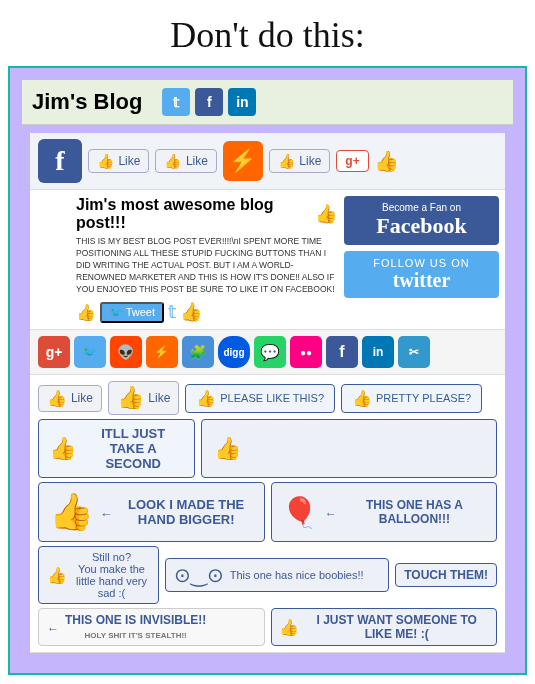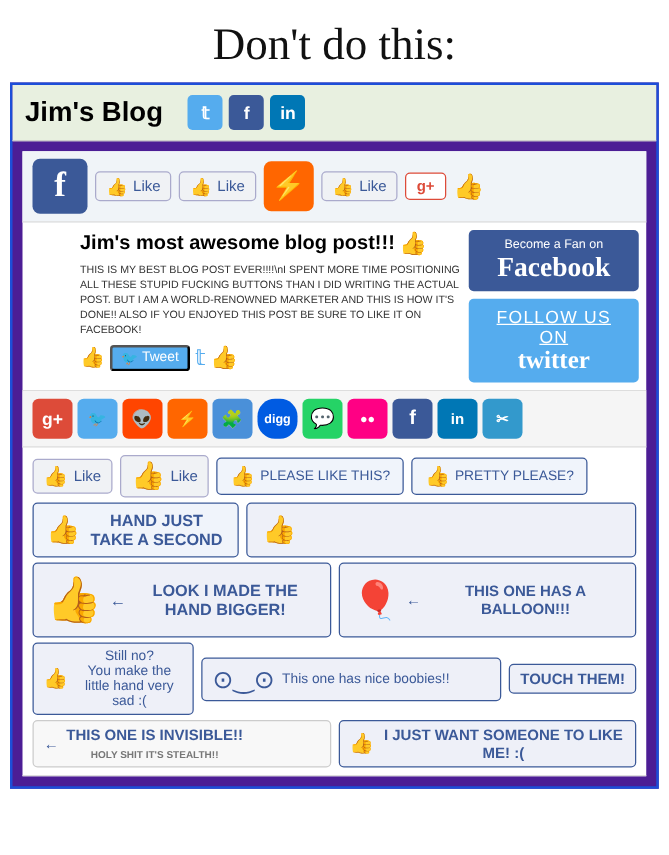--- a/index.html
+++ b/index.html
@@ -16,24 +16,24 @@
       text-align: center;
       font-family: Georgia, serif;
       font-size: 36px;
       font-weight: normal;
       padding: 14px 10px 10px;
       color: #111;
     }
 
     
     .blog-container {
-      background: #4c1d95;
-      border: 2px solid #1d4ed8;
+      background: #c4b5fd;
+      border: 2px solid #14b8a6;
       margin: 0 8px 10px;
-      padding: 0;
+      padding: 12px;
     }
 
     
     .nav-bar {
       background: #e8f0e0;
       display: flex;
       align-items: center;
       padding: 8px 10px;
       border-bottom: 1px solid #ccc;
       gap: 10px;
@@ -190,21 +190,21 @@
       gap: 3px;
       background: #55acee;
       color: white;
       border-radius: 3px;
       padding: 2px 7px;
       font-size: 11px;
       cursor: pointer;
     }
 
     .post-right {
-      width: 136px;
+      width: 155px;
       display: flex;
       flex-direction: column;
       gap: 6px;
     }
 
     .fb-fan-box {
       background: #3b5998;
       color: white;
       padding: 6px 10px;
       border-radius: 4px;
@@ -215,21 +215,21 @@
     .fb-fan-box .facebook-text { font-size: 22px; font-family: Georgia; font-weight: bold; }
 
     .twitter-follow-box {
       background: #55acee;
       color: white;
       padding: 6px 10px;
       border-radius: 4px;
       font-size: 10px;
       text-align: center;
     }
-    .twitter-follow-box .follow-text { font-size: 14px; text-transform: uppercase; letter-spacing: 1px; text-decoration: underline; }
+    .twitter-follow-box .follow-text { font-size: 11px; text-transform: uppercase; letter-spacing: 1px; }
     .twitter-follow-box .twitter-logo-text { font-size: 20px; font-family: Georgia; font-weight: bold; }
 
     
     .social-icons-row {
       display: flex;
       align-items: center;
       gap: 4px;
       padding: 6px 8px;
       background: #f5f5f5;
       border-bottom: 1px solid #ddd;
@@ -554,21 +554,21 @@
         </button>
         <button class="please-btn">
           <span class="thumb-sm">👍</span>
           <span>PRETTY PLEASE?</span>
         </button>
       </div>
 
       <div class="beg-row">
         <button class="itll-btn">
           <span class="thumb-md">👍</span>
-          <span>HAND JUST TAKE A SECOND</span>
+          <span>ITLL JUST TAKE A SECOND</span>
         </button>
         <button class="oh-god-btn">
           <span class="thumb-md">👍</span>
         </button>
       </div>
 
       <div class="hand-row">
         <button class="hand-bigger-btn">
           <span class="big-thumb">👍</span>
           <span>←</span>

